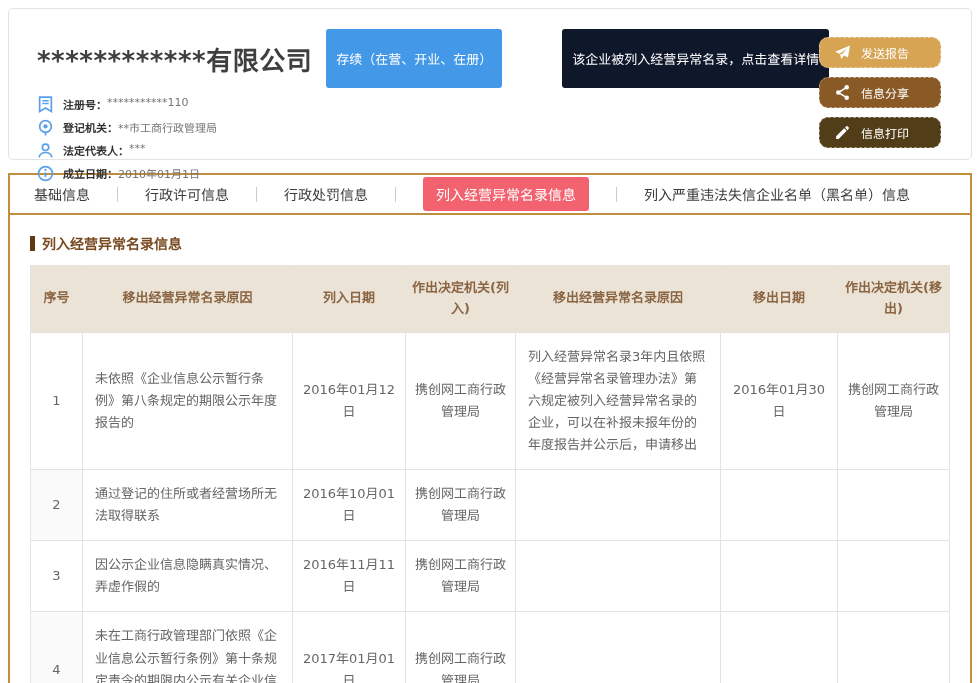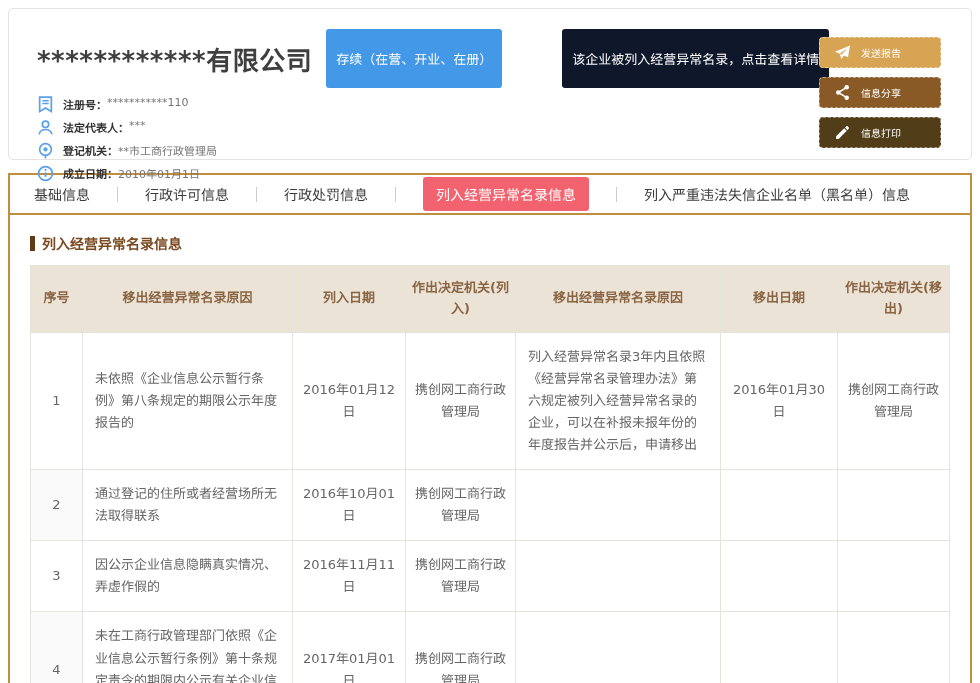--- a/index.html
+++ b/index.html
@@ -14,22 +14,22 @@
   .company-name { font-size:26px; font-weight:bold; color:#3f3f3f; letter-spacing:0.5px; }
   .badge { font-size:13px; color:#fff; padding:20px 10px; border-radius:3px; white-space:nowrap; }
   .badge-blue { background:#4398e8; }
   .badge-red  { background:#0f172a; cursor:pointer;margin-left:46px; }
   .info-line { display:flex; align-items:flex-start; margin:6px 0; font-size:11px; }
   .info-line .ico { width:17px; height:17px; margin-right:9px; flex:none; }
   .info-label { font-weight:bold; color:#333; }
   .info-value { color:#757575; }
   .action-col { position:absolute; top:28px; right:30px; width:122px; }
   .action-btn { display:flex; align-items:center; justify-content:flex-start;
-    width:122px; height:31px; margin-bottom:9px; border-radius:4px; cursor:pointer;
-    color:#fff; font-size:10px; border:1px dashed rgba(255,255,255,0.45); padding-left:14px; }
+    width:122px; height:31px; margin-bottom:9px; border-radius:9px; cursor:pointer;
+    color:#fff; font-size:12px; border:1px dashed rgba(255,255,255,0.45); padding-left:14px; }
   .action-btn .bico { width:17px; height:17px; margin-right:10px; }
   .btn-send  { background:#d7a453; }
   .btn-share { background:#8a5a26; }
   .btn-print { background:#513e19; }
 
   
   .main-panel { margin-top:13px; border:2px solid #bf8e3e; border-bottom-width:4px;
     background:#fff; min-height:499px; }
   .tabbar { display:flex; align-items:center; height:40px; padding:0 24px;
     border-bottom:2px solid #bf8e3e; }
@@ -71,38 +71,38 @@
             <path d="M5 4.5h6M5 7h6" stroke="#5ba0e8" stroke-width="1.3"></path>
           </svg>
       </span>
       <span class="info-label">注册号：</span>
       <span class="info-value">***********110</span>
     </div>
 
     <div class="info-line">
       <span class="ico">
         <svg viewBox="0 0 16 16" width="17" height="17">
-            <circle cx="8" cy="5" r="3" fill="none" stroke="#5ba0e8" stroke-width="1.6"></circle>
-            <path d="M2 14.5c.7-3.2 3-4.6 6-4.6s5.3 1.4 6 4.6" fill="none" stroke="#5ba0e8" stroke-width="1.6"></path>
-          </svg>
-      </span>
-      <span class="info-label">法定代表人：</span>
-      <span class="info-value">***</span>
-    </div>
-
-    <div class="info-line">
-      <span class="ico">
-        <svg viewBox="0 0 16 16" width="17" height="17">
             <circle cx="8" cy="7" r="5.5" fill="none" stroke="#5ba0e8" stroke-width="1.6"></circle>
             <circle cx="8" cy="7" r="2" fill="#5ba0e8"></circle>
             <path d="M8 12.5v3" stroke="#5ba0e8" stroke-width="1.6"></path>
           </svg>
       </span>
       <span class="info-label">登记机关：</span>
       <span class="info-value">**市工商行政管理局</span>
+    </div>
+
+    <div class="info-line">
+      <span class="ico">
+        <svg viewBox="0 0 16 16" width="17" height="17">
+            <circle cx="8" cy="5" r="3" fill="none" stroke="#5ba0e8" stroke-width="1.6"></circle>
+            <path d="M2 14.5c.7-3.2 3-4.6 6-4.6s5.3 1.4 6 4.6" fill="none" stroke="#5ba0e8" stroke-width="1.6"></path>
+          </svg>
+      </span>
+      <span class="info-label">法定代表人：</span>
+      <span class="info-value">***</span>
     </div>
 
     <div class="info-line">
       <span class="ico">
         <svg viewBox="0 0 16 16" width="17" height="17">
             <circle cx="8" cy="8" r="6.5" fill="none" stroke="#5ba0e8" stroke-width="1.6"></circle>
             <path d="M8 7v4.2" stroke="#5ba0e8" stroke-width="1.8"></path>
             <circle cx="8" cy="4.6" r="1" fill="#5ba0e8"></circle>
           </svg>
       </span>

